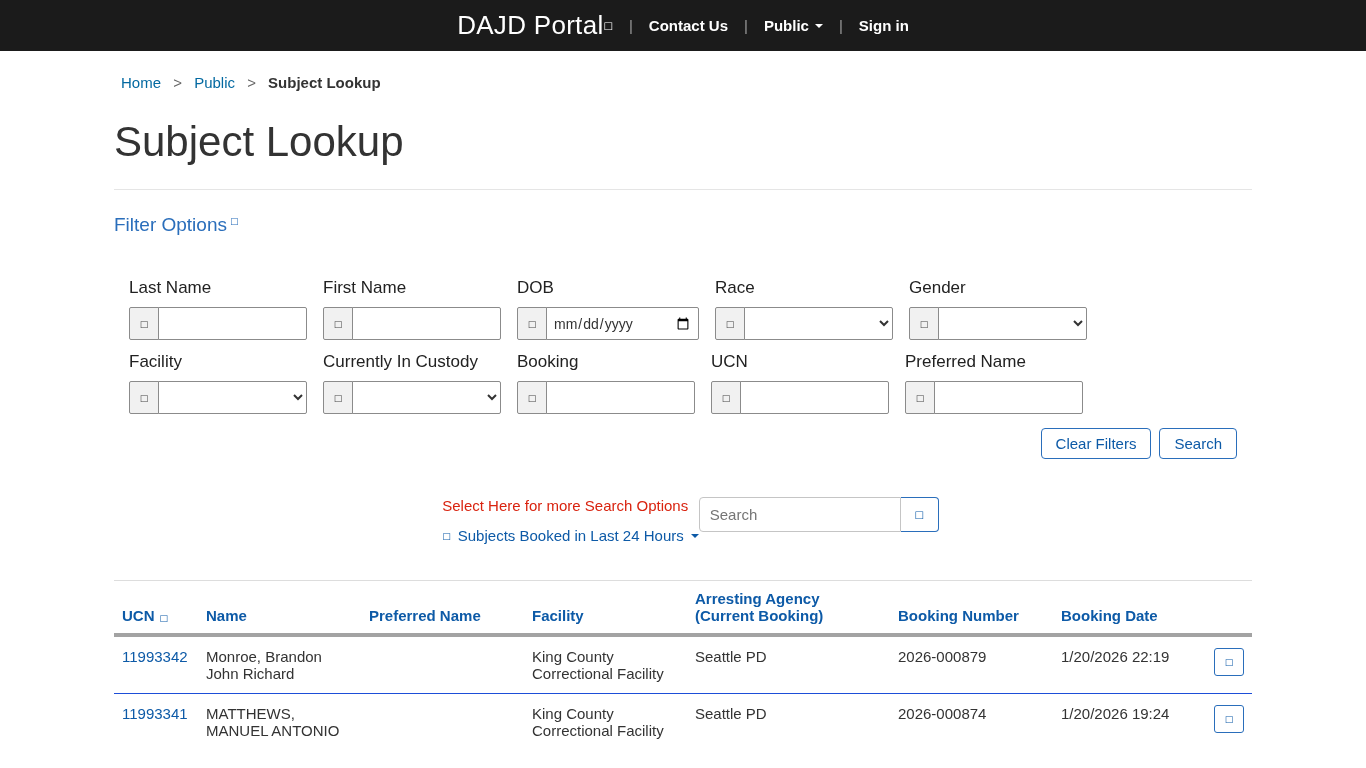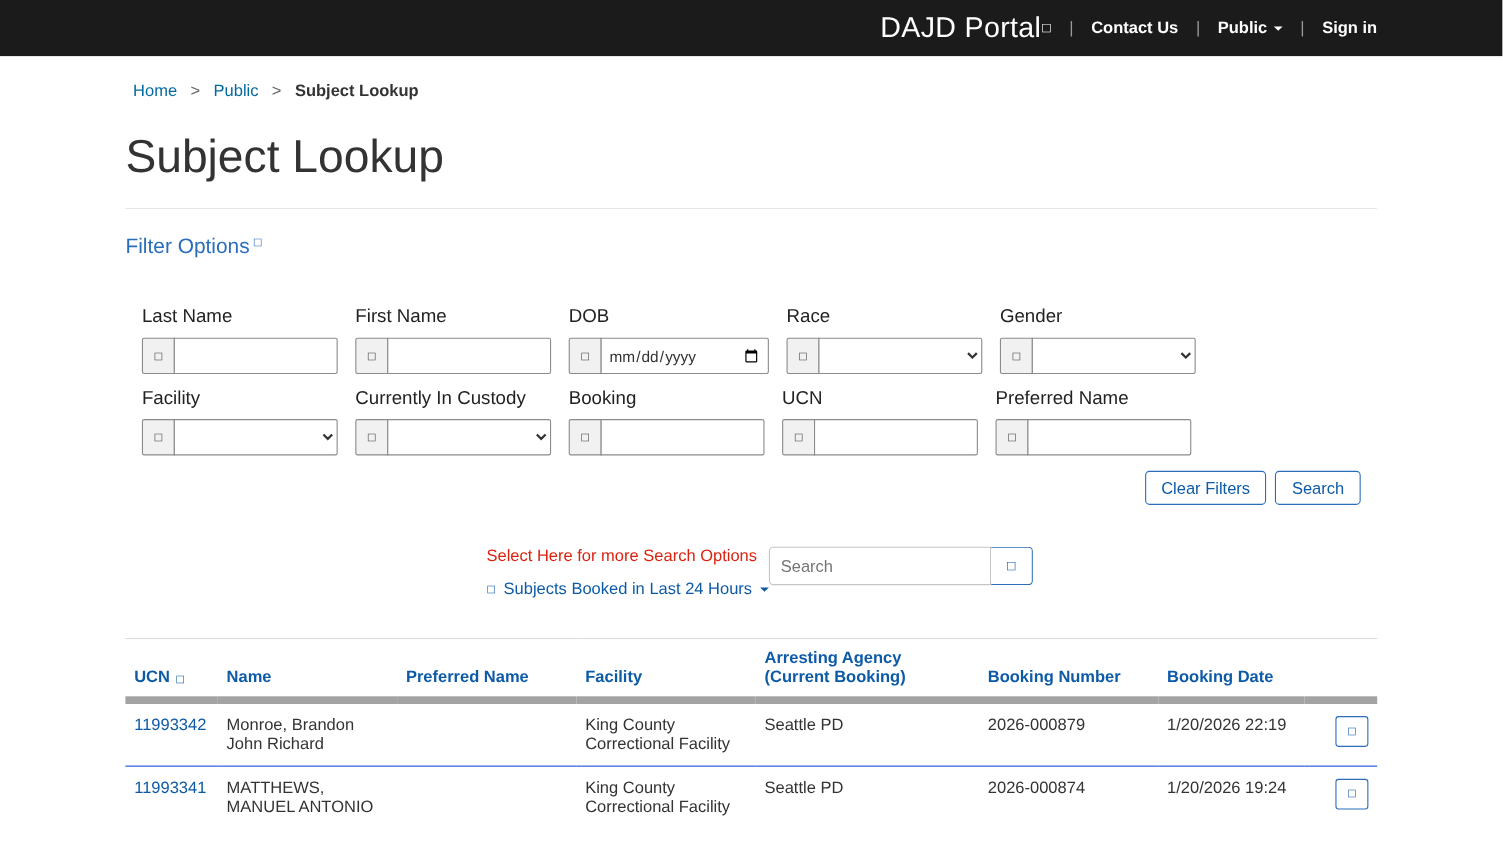--- a/index.html
+++ b/index.html
@@ -5,21 +5,21 @@
   * { box-sizing: border-box; }
   html, body { margin: 0; padding: 0; }
   body {
     width: 1366px; height: 768px; overflow: hidden;
     font-family: "Liberation Sans", "DejaVu Sans", sans-serif;
     color: #333; background: #fff; font-size: 15px;
   }
   
   .navbar { height: 51px; background: #1b1b1b; }
   .navbar-inner { width: 1138px; margin: 0 auto; height: 100%;
-    display: flex; align-items: center; justify-content: flex-end; }
+    display: flex; align-items: center; justify-content: center; }
   .brand { color: #fff; font-size: 26px; font-weight: 400; letter-spacing: .3px;
     text-decoration: none; }
   .nav-right { display: flex; align-items: center; gap: 16px; color: #fff;
     font-size: 15px; font-weight: 700; }
   .nav-sep { color: #9a9a9a; font-weight: 400; }
   .nav-link { color: #fff; text-decoration: none; display: inline-flex;
     align-items: center; gap: 6px; cursor: pointer; }
   .tofu { font-family: "DejaVu Sans", sans-serif; font-weight: 400; font-style: normal; }
   .tofu.sm { font-size: 10px; }
   .tofu.xs { font-size: 9px; }
@@ -68,21 +68,21 @@
   .table-search input { width: 202px; border: 1px solid #c5c5c5; border-radius: 4px 0 0 4px;
     padding: 0 10px; font-size: 15px; font-family: "Liberation Sans", sans-serif; }
   .table-search input::placeholder { color: #757575; }
   .table-search button { width: 38px; background: #fff; border: 1px solid #2a6ebb;
     border-left: none; border-radius: 0 4px 4px 0; color: #0d5aa7; cursor: pointer;
     display: flex; align-items: center; justify-content: center; }
   
   table.results { width: 100%; border-collapse: collapse; margin-top: 36px;
     font-size: 15px; border-top: 1px solid #ddd; }
   table.results th { color: #0d5aa7; font-weight: 700; text-align: left;
-    vertical-align: bottom; padding: 9px 8px; border-bottom: 7px solid #a3a3a3; }
+    vertical-align: bottom; padding: 9px 8px; border-bottom: 4px solid #a3a3a3; }
   table.results td { padding: 11px 8px; vertical-align: top; border-top: 1px solid #1d4ed8; }
   table.results tr:first-child td { border-top: none; }
   .col-ucn { width: 84px; }
   .col-name { width: 163px; }
   .col-pref { width: 163px; }
   .col-fac { width: 163px; }
   .col-agency { width: 203px; }
   .col-bnum { width: 163px; }
   .col-bdate { width: 133px; }
   .col-action { width: 66px; }

